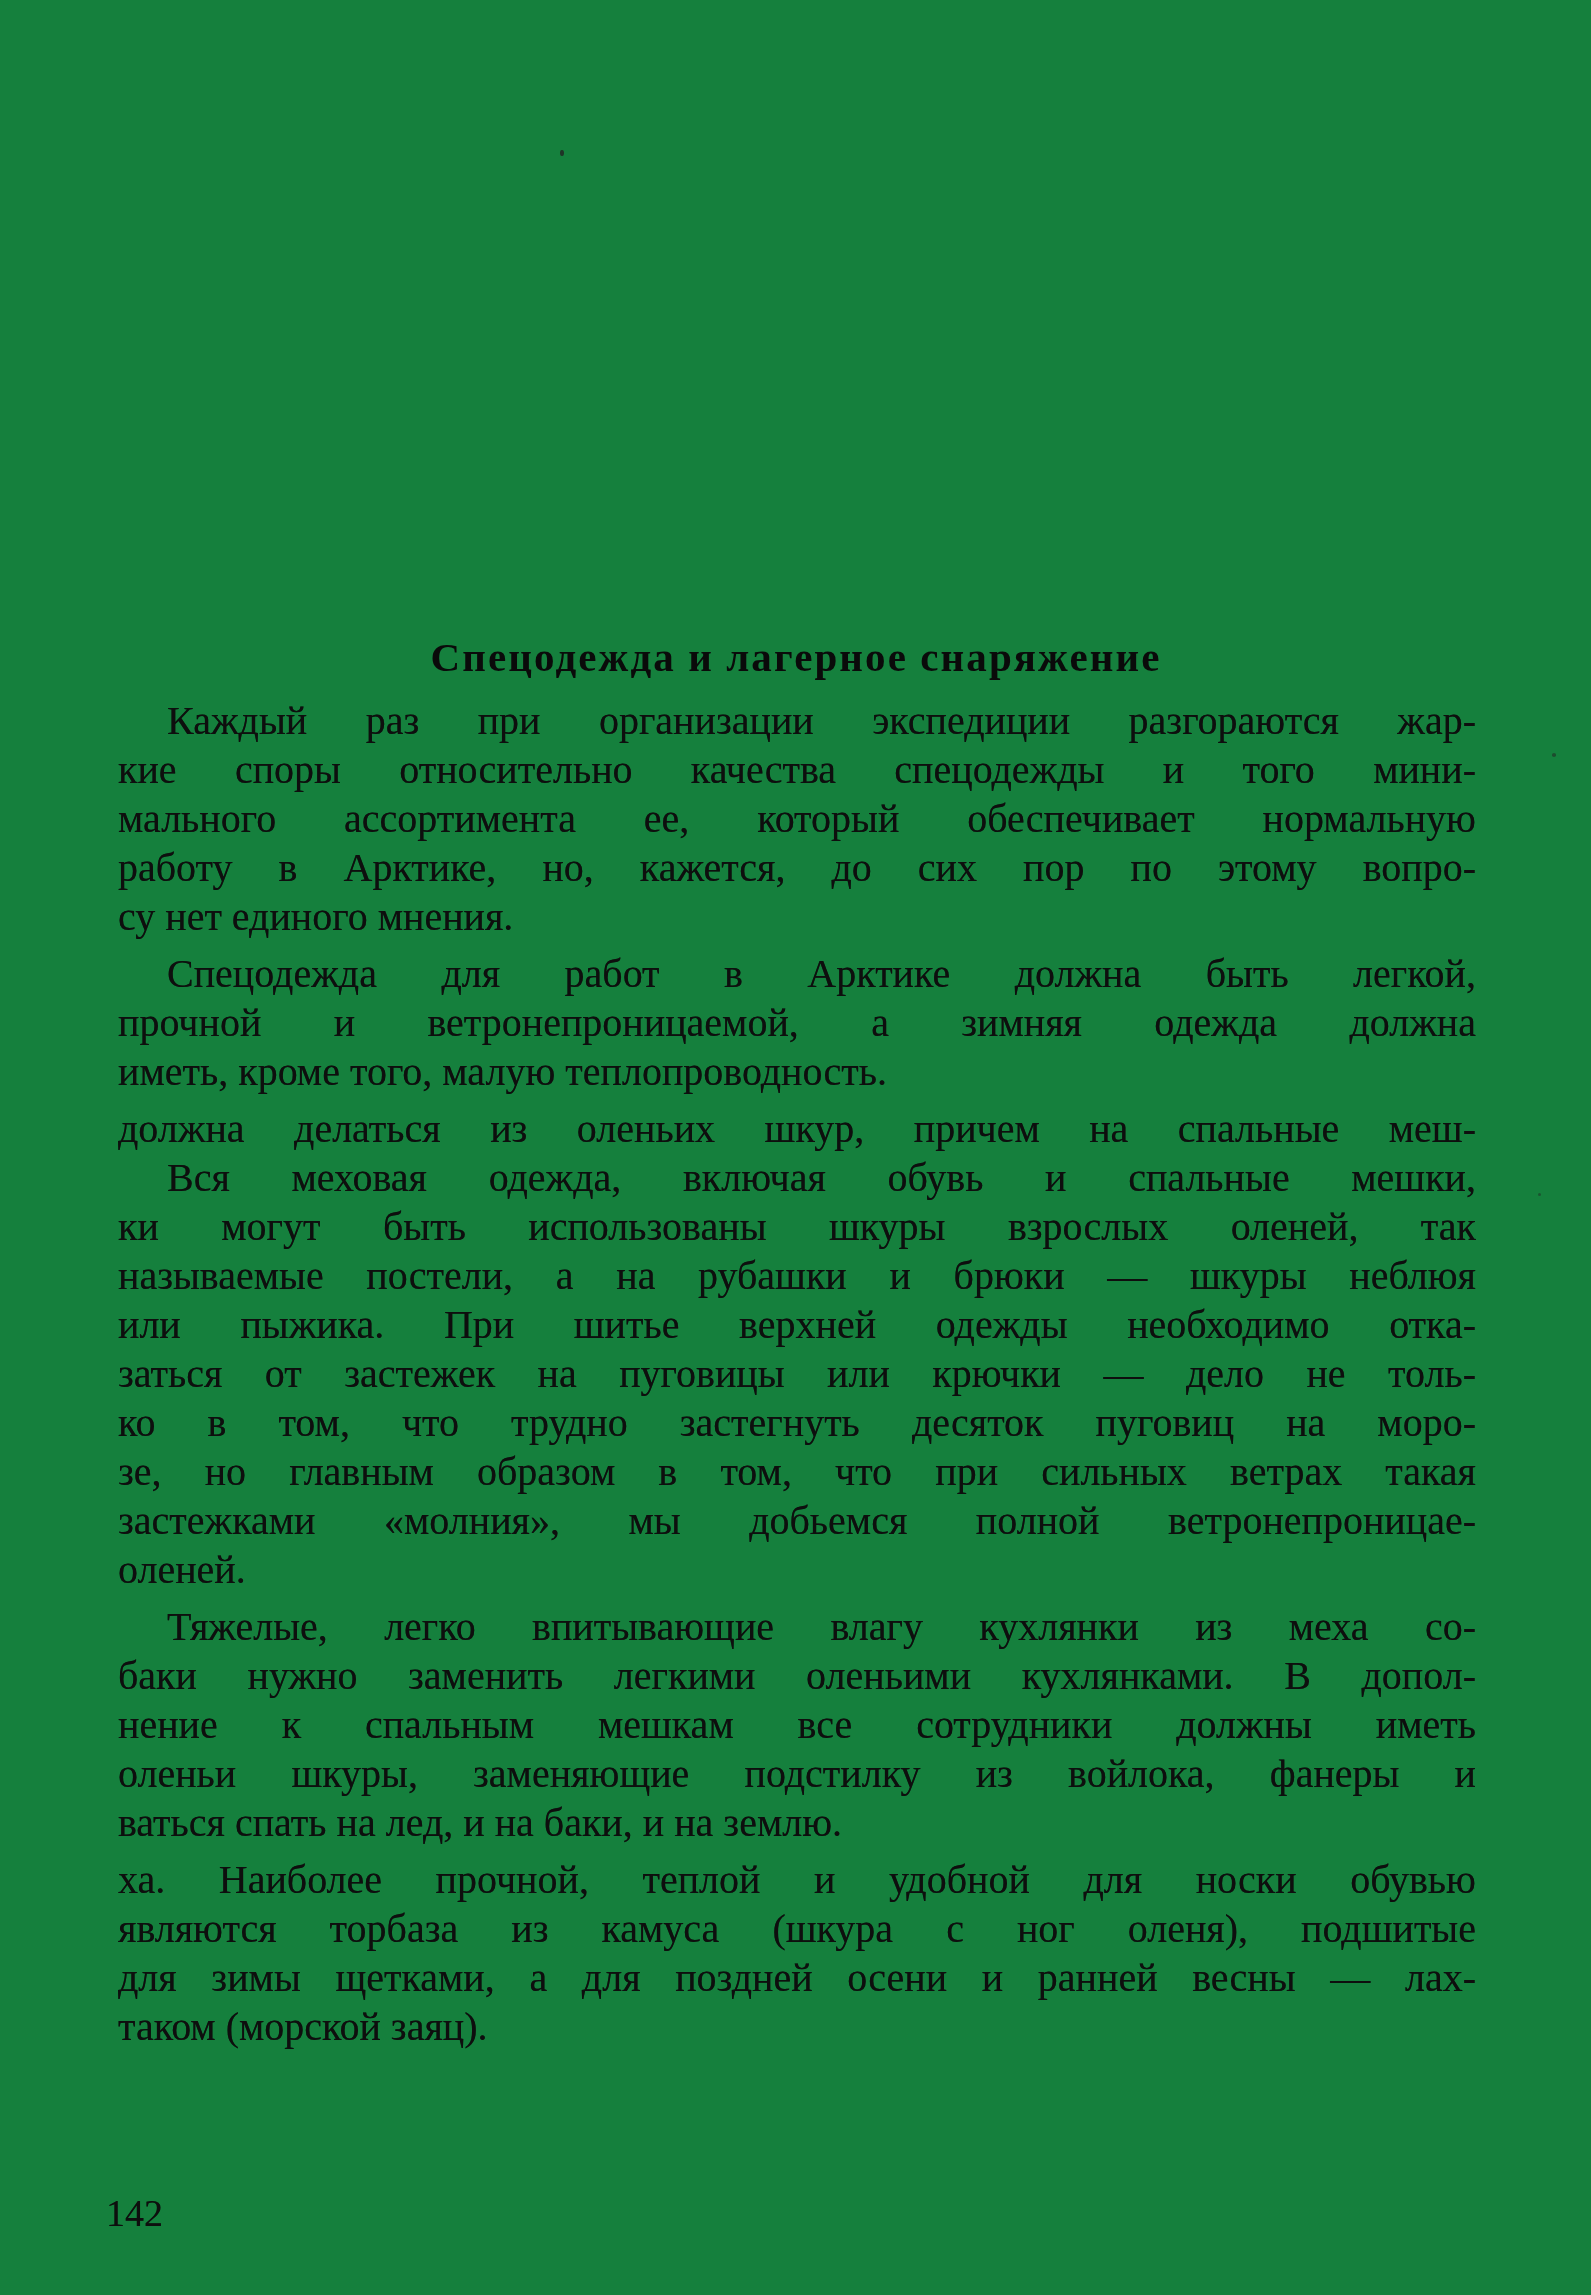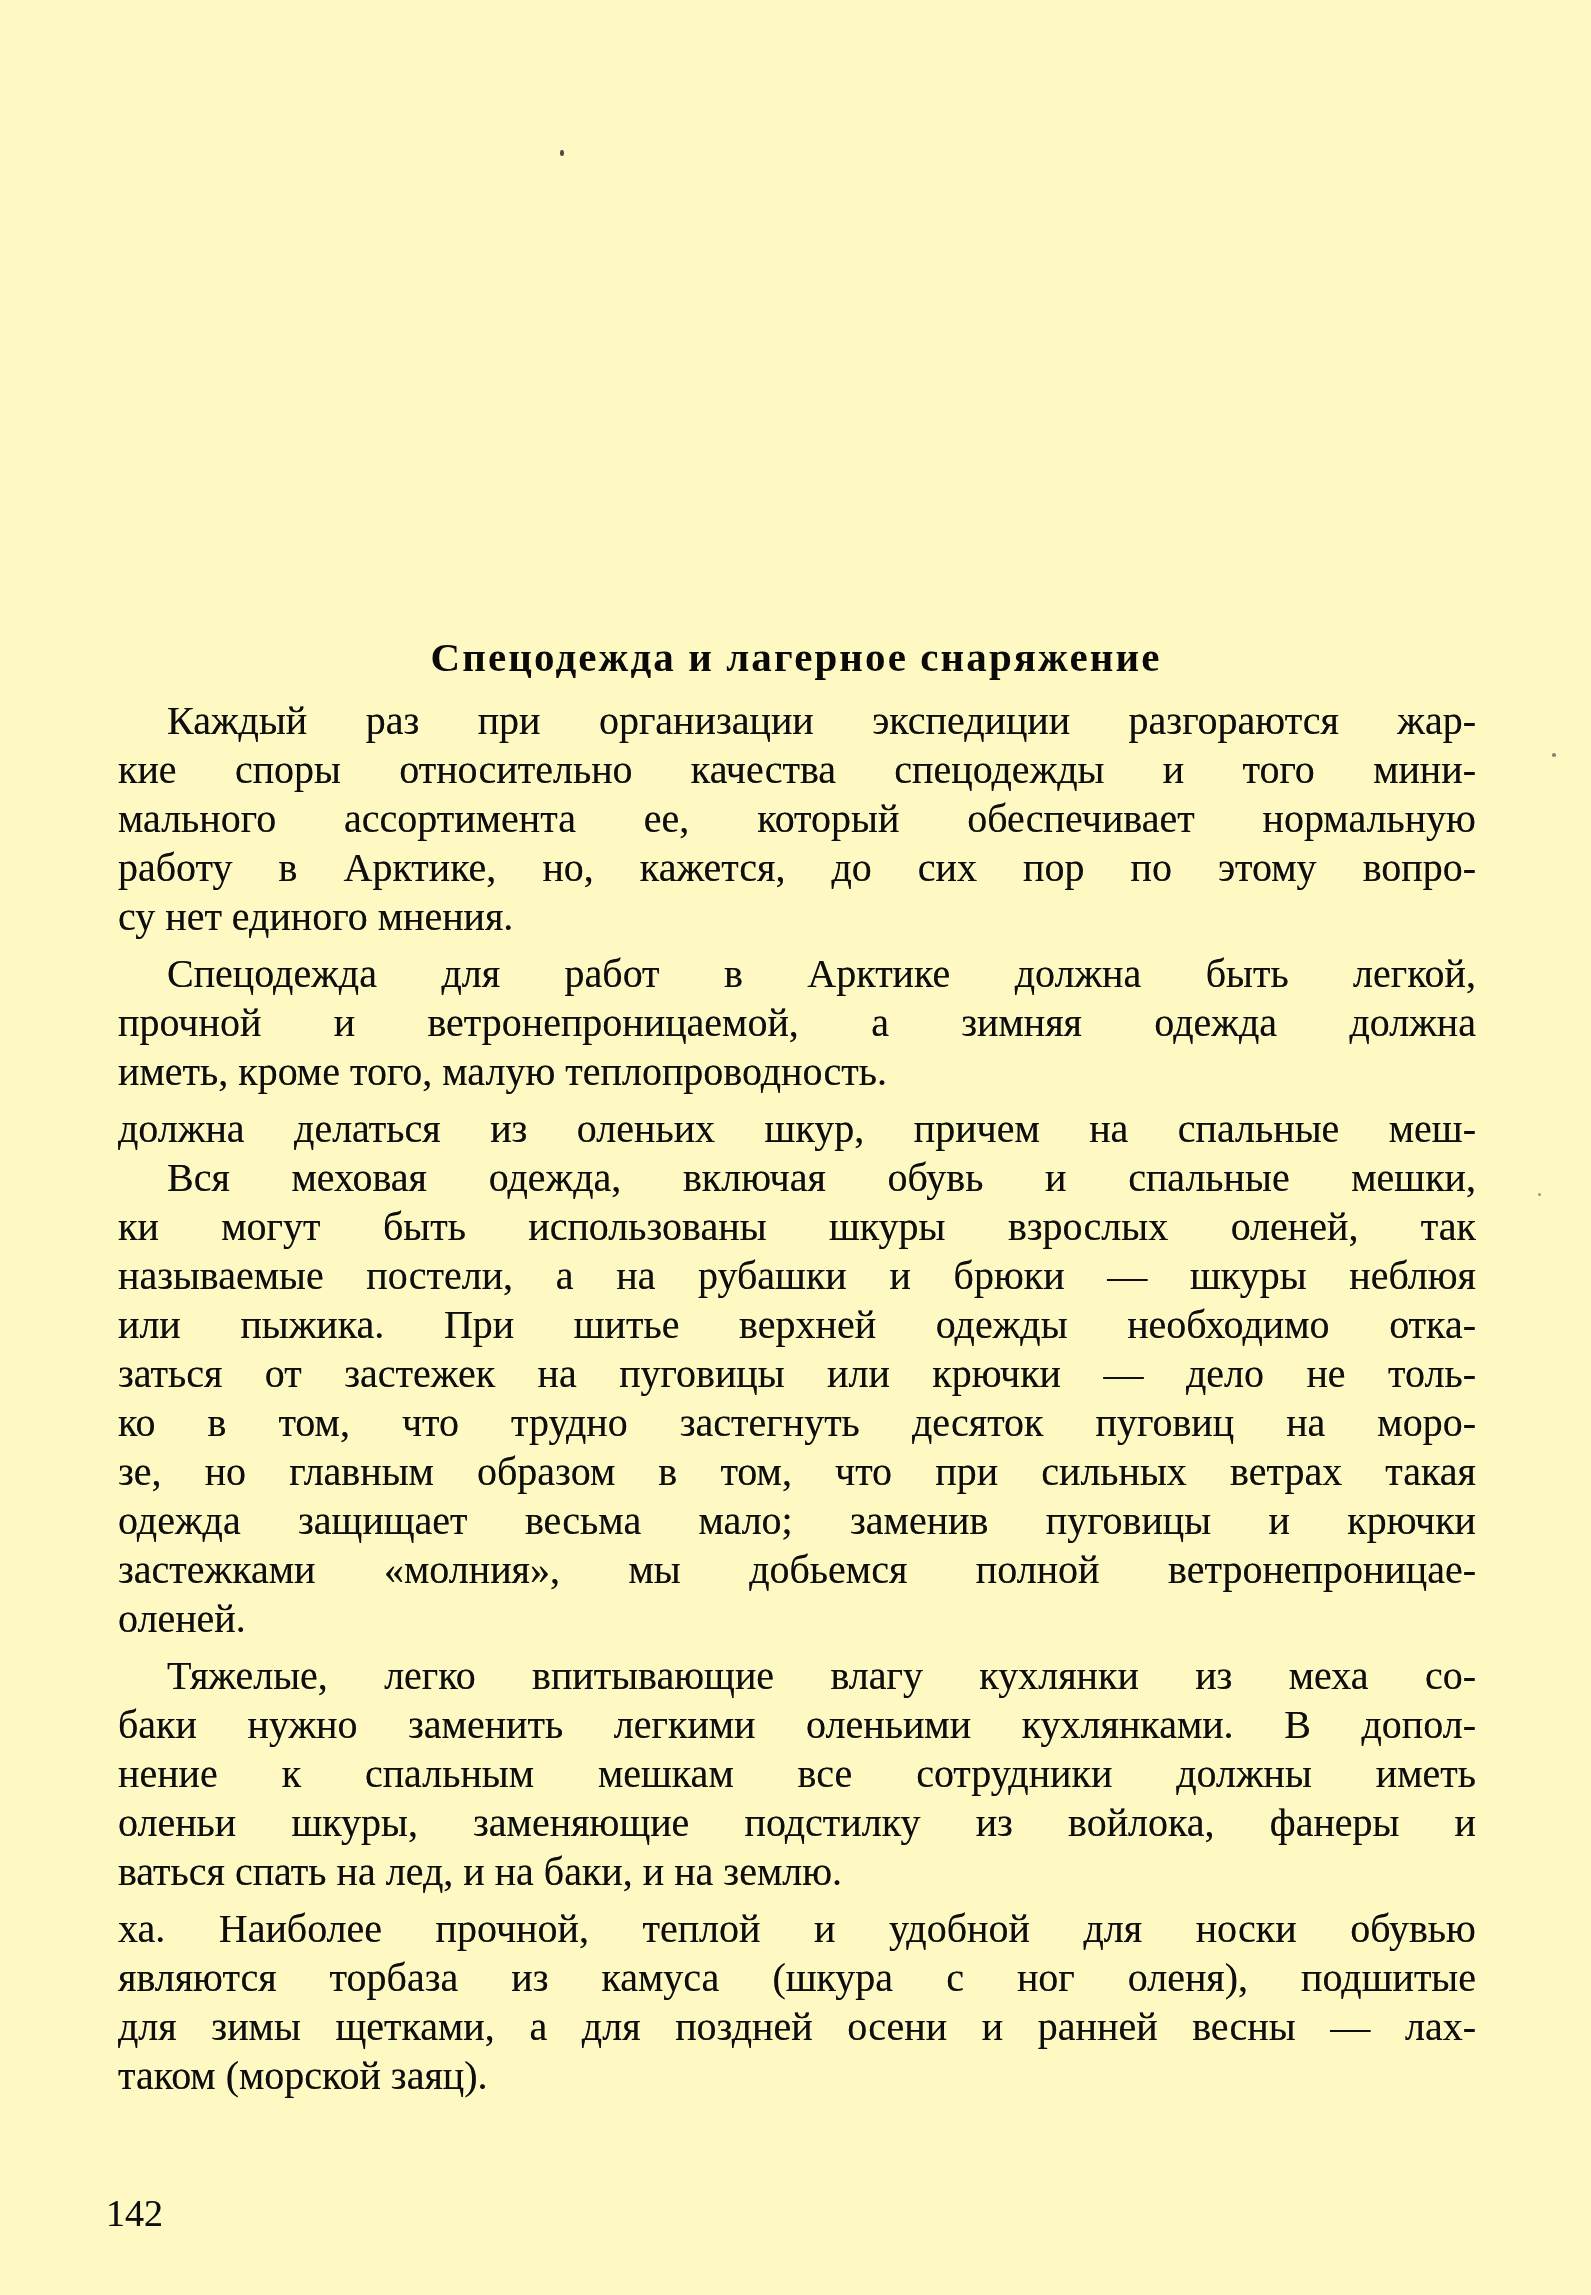--- a/index.html
+++ b/index.html
@@ -4,21 +4,21 @@
 <style>
   html, body {
     margin: 0;
     padding: 0;
     background: #ffffff;
   }
   .page {
     position: relative;
     width: 1592px;
     height: 2295px;
-    background: #fef9c3;
+    background: #15803d;
     overflow: hidden;
     font-family: "Liberation Serif", "DejaVu Serif", serif;
     color: #0e0e0e;
   }
   .chapter-title {
     position: absolute;
     top: 606px;
     left: 0;
     width: 1592px;
     text-align: center;
@@ -95,21 +95,20 @@
       </div>
       <div class="para">
         <div class="line">должна делаться из оленьих шкур, причем на спальные меш-</div>
         <div class="line first">Вся меховая одежда, включая обувь и спальные мешки,</div>
         <div class="line">ки могут быть использованы шкуры взрослых оленей, так</div>
         <div class="line">называемые постели, а на рубашки и брюки — шкуры неблюя</div>
         <div class="line">или пыжика. При шитье верхней одежды необходимо отка-</div>
         <div class="line">заться от застежек на пуговицы или крючки — дело не толь-</div>
         <div class="line">ко в том, что трудно застегнуть десяток пуговиц на моро-</div>
         <div class="line">зе, но главным образом в том, что при сильных ветрах такая</div>
-        <div class="line">одежда защищает весьма мало; заменив пуговицы и крючки</div>
         <div class="line">застежками «молния», мы добьемся полной ветронепроницае-</div>
         <div class="line last">оленей.</div>
       </div>
       <div class="para">
         <div class="line first">Тяжелые, легко впитывающие влагу кухлянки из меха со-</div>
         <div class="line">баки нужно заменить легкими оленьими кухлянками. В допол-</div>
         <div class="line">нение к спальным мешкам все сотрудники должны иметь</div>
         <div class="line">оленьи шкуры, заменяющие подстилку из войлока, фанеры и</div>
         <div class="line last">ваться спать на лед, и на баки, и на землю.</div>
       </div>

